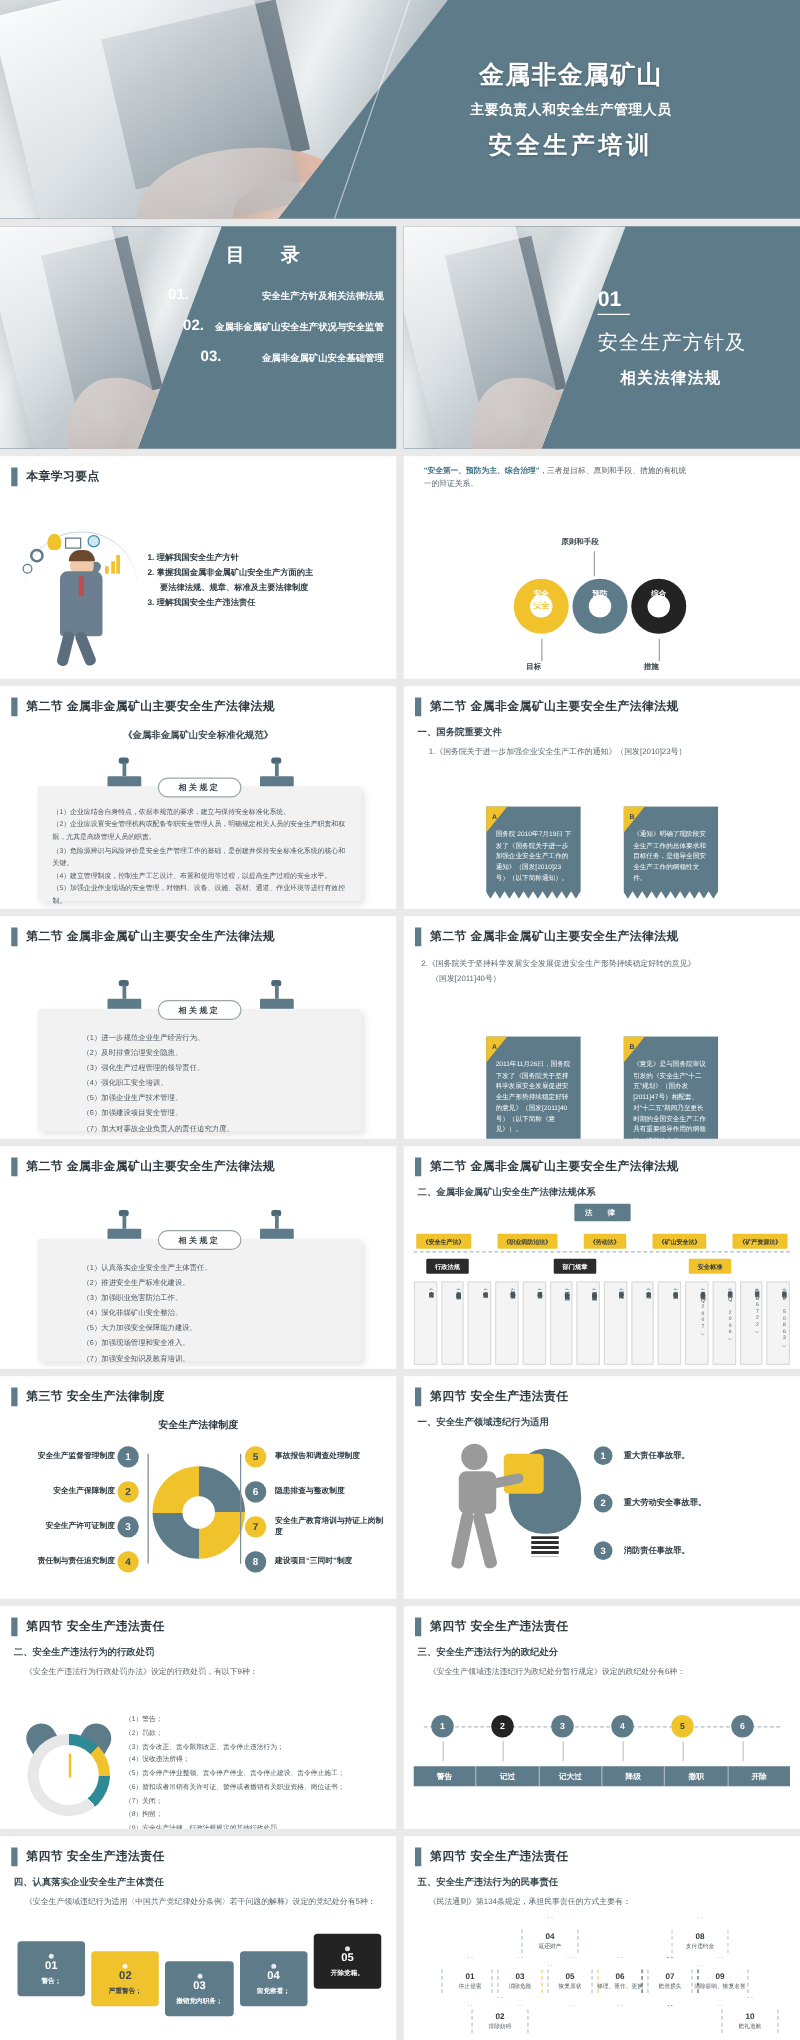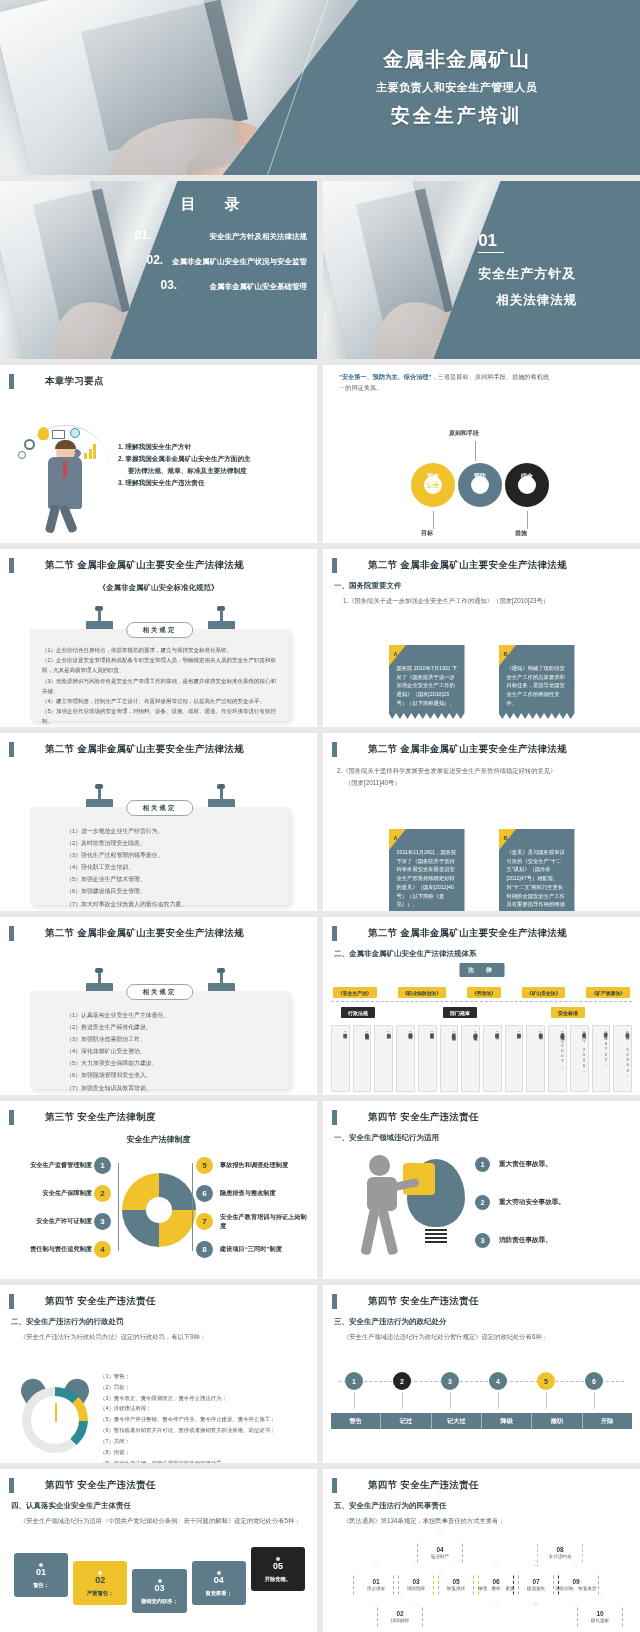--- a/index.html
+++ b/index.html
@@ -69,27 +69,27 @@
   .toc-text { position:absolute; right:0; top:0; width:62%; height:100%; color:#fff; padding: 14px 10px 0 0; }
   .toc-title { text-align:center; font-size:15px; font-weight:800; letter-spacing:7px; margin-bottom: 14px; }
   .toc-item { display:flex; align-items:baseline; justify-content:space-between; margin: 11px 0 11px 14px; }
   .toc-num { font-size: 12px; font-weight: 700; margin-right: 5px; }
   .toc-lbl { font-size: 7.5px; font-weight: 700; }
   .toc-i2 { margin-left: 26px; } .toc-i3 { margin-left: 40px; }
 
   .sec-text { position:absolute; right:0; top:0; width:58%; height:100%; color:#fff;
               display:flex; flex-direction:column; justify-content:center; padding-left: 22px; }
   .sec-num { font-size: 17px; font-weight: 700; border-bottom: 1.5px solid #fff; width: 26px; padding-bottom:1px; margin-bottom: 12px; }
-  .sec-l1 { font-size: 13px; font-weight: 700; letter-spacing:1px; }
+  .sec-l1 { font-size: 16px; font-weight: 400; letter-spacing:1px; }
   .sec-l2 { font-size: 12.5px; font-weight: 800; letter-spacing:1px; margin-top: 9px; padding-left: 18px; }
 
   
   .hd { display:flex; align-items:center; padding: 9px 0 0 9px; }
   .hd .bar { width: 5px; height: 15px; background:#5d7b88; margin-right: 7px; }
-  .hd .t { font-size: 9.5px; font-weight: 800; color:#2e3a40; letter-spacing:.3px;margin-left:24px; }
+  .hd .t { font-size: 9.5px; font-weight: 800; color:#2e3a40; letter-spacing:.3px; }
   .sub { font-size: 7.5px; color:#3a4a52; margin: 8px 0 0 11px; font-weight:700; }
   .sub2 { font-size: 6.3px; color:#5a666c; margin: 6px 0 0 20px; }
   .para { font-size: 6.2px; color:#55636a; line-height: 1.75; margin: 7px 12px 0 16px; }
   .para .hl { color:#3d6f86; font-weight:700; }
 
   
   .lp-list { position:absolute; left: 118px; top: 76px; right: 10px; }
   .lp { font-size: 6.6px; color:#2f3c43; font-weight:700; line-height: 1.8; }
   .lp .ind { display:block; padding-left: 10px; }
   .mascot { position:absolute; left: 18px; top: 52px; width: 96px; height: 120px; }

